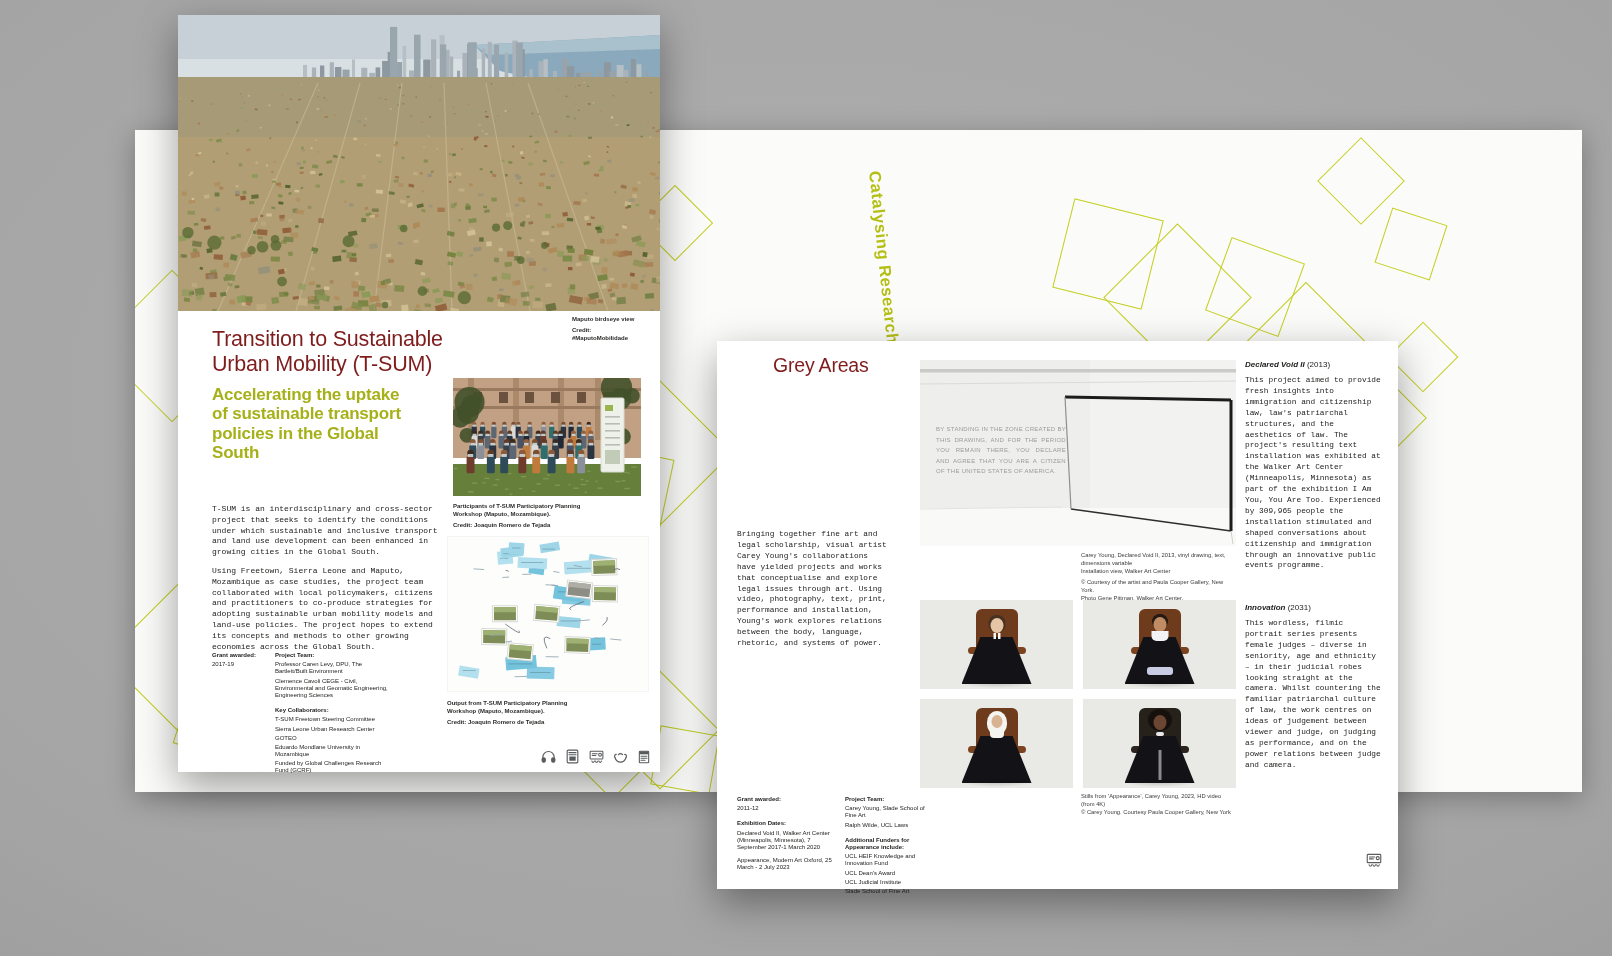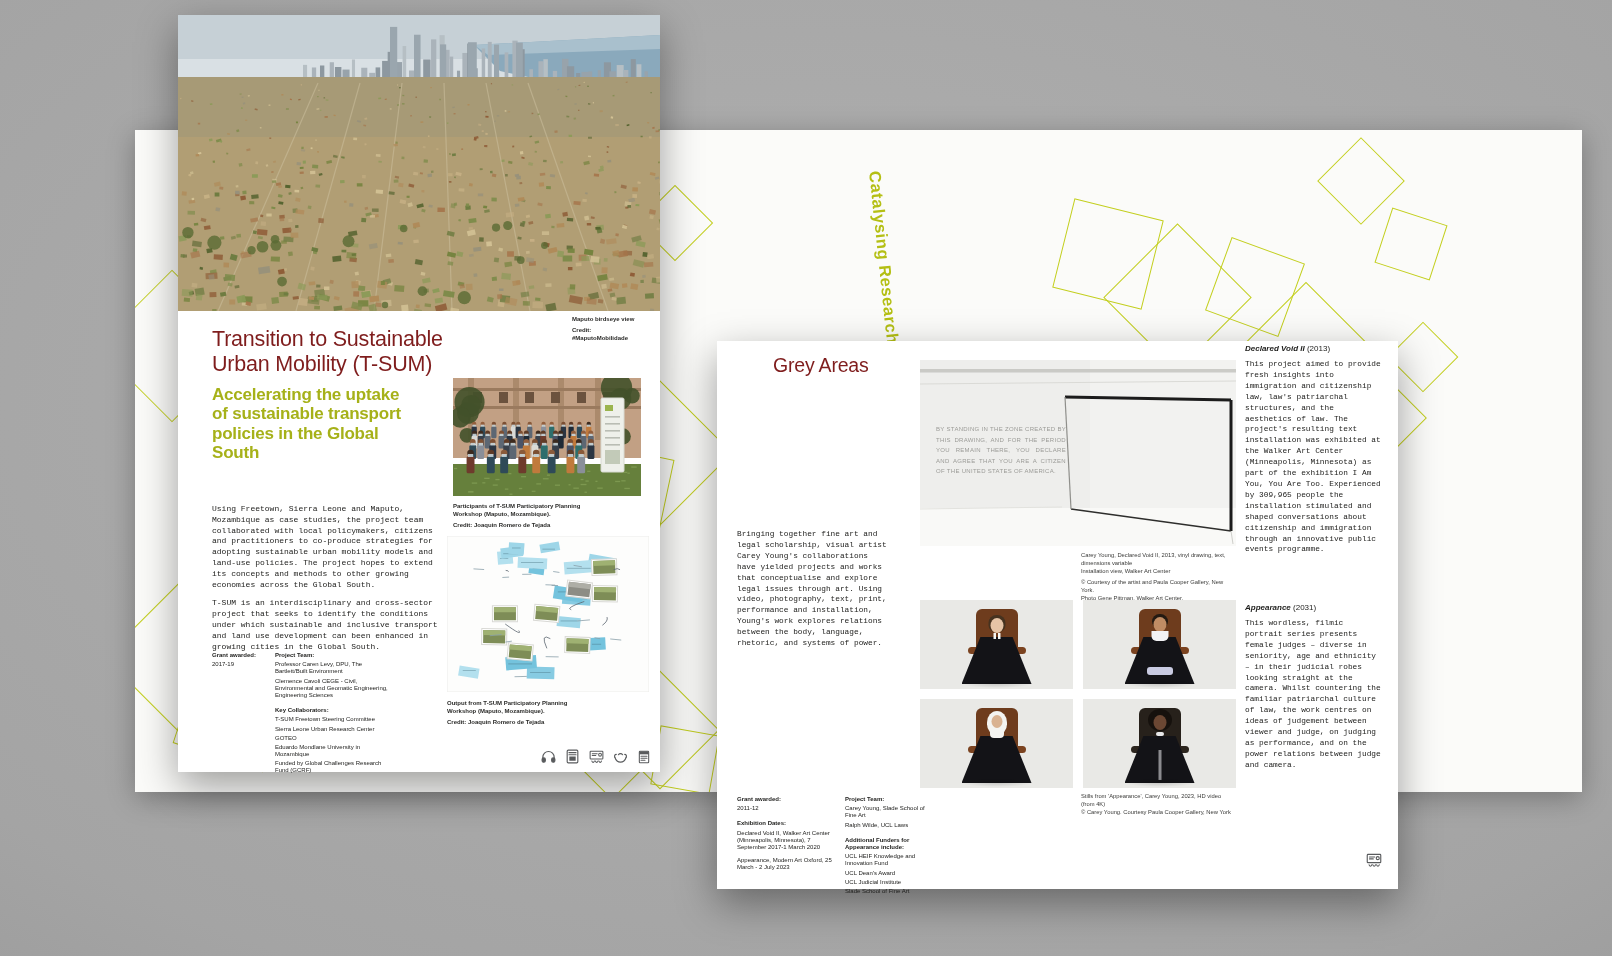--- a/index.html
+++ b/index.html
@@ -729,22 +729,22 @@
     <div class="abs cap" style="top:300px; right:24px; width:64px;">
       <div>Maputo birdseye view</div>
       <div class="credit">Credit: #MaputoMobilidade</div>
     </div>
 
     <h1 class="abs ptitle" style="left:34px; top:312px; width:240px;">Transition to Sustainable Urban Mobility (T-SUM)</h1>
 
     <h2 class="abs psub" style="left:34px; top:370px; width:205px;">Accelerating the uptake of sustainable transport policies in the Global South</h2>
 
     <div class="abs bodytext" style="left:34px; top:489px; width:228px;">
+      <p>T-SUM is an interdisciplinary and cross-sector project that seeks to identify the conditions under which sustainable and inclusive transport and land use development can been enhanced in growing cities in the Global South.</p>
       <p>Using Freetown, Sierra Leone and Maputo, Mozambique as case studies, the project team collaborated with local policymakers, citizens and practitioners to co-produce strategies for adopting sustainable urban mobility models and land-use policies. The project hopes to extend its concepts and methods to other growing economies across the Global South.</p>
-      <p>T-SUM is an interdisciplinary and cross-sector project that seeks to identify the conditions under which sustainable and inclusive transport and land use development can been enhanced in growing cities in the Global South.</p>
     </div>
 
     <div class="abs imgbox" style="left:275px; top:363px; width:188px; height:118px;">
       <svg id="group-svg" viewBox="0 0 188 118" preserveAspectRatio="none">
           <rect x="0" y="0" width="188" height="80" fill="#c2a084"></rect>
           <rect x="15" y="0" width="6" height="62" fill="#ab8a6c"></rect>
           <rect x="60" y="0" width="6" height="62" fill="#ab8a6c"></rect>
           <rect x="105" y="0" width="6" height="62" fill="#ab8a6c"></rect>
           <rect x="142" y="0" width="6" height="62" fill="#ab8a6c"></rect>
           <rect x="0" y="10" width="188" height="3" fill="#9a7a5e"></rect>
@@ -1138,27 +1138,27 @@
       <div class="wall-text">BY STANDING IN THE ZONE CREATED BY THIS DRAWING, AND FOR THE PERIOD YOU REMAIN THERE, YOU DECLARE AND AGREE THAT YOU ARE A CITIZEN OF THE UNITED STATES OF AMERICA.</div>
     </div>
 
     <div class="abs tinycap" style="left:364px; top:211px; width:155px;">
       <div>Carey Young, Declared Void II, 2013, vinyl drawing, text, dimensions variable</div>
       <div>Installation view, Walker Art Center</div>
       <div class="gap">© Courtesy of the artist and Paula Cooper Gallery, New York.</div>
       <div>Photo Gene Pittman, Walker Art Center.</div>
     </div>
 
-    <div class="abs" style="left:528px; top:3px; width:136px;">
+    <div class="abs" style="left:528px; top:19px; width:136px;">
       <h3 style="font-size:8px;"><i>Declared Void II</i><span style="font-weight:400;"> (2013)</span></h3>
       <p class="bodytext" style="margin-top:6px;">This project aimed to provide fresh insights into immigration and citizenship law, law's patriarchal structures, and the aesthetics of law. The project's resulting text installation was exhibited at the Walker Art Center (Minneapolis, Minnesota) as part of the exhibition I Am You, You Are Too. Experienced by 309,965 people the installation stimulated and shaped conversations about citizenship and immigration through an innovative public events programme.</p>
     </div>
 
     <div class="abs" style="left:528px; top:262px; width:136px;">
-      <h3 style="font-size:8px;"><i>Appearance</i><span style="font-weight:400;"> (2031)</span></h3>
+      <h3 style="font-size:8px;"><i>Innovation</i><span style="font-weight:400;"> (2031)</span></h3>
       <p class="bodytext" style="margin-top:6px;">This wordless, filmic portrait series presents female judges – diverse in seniority, age and ethnicity – in their judicial robes looking straight at the camera. Whilst countering the familiar patriarchal culture of law, the work centres on ideas of judgement between viewer and judge, on judging as performance, and on the power relations between judge and camera.</p>
     </div>
 
     <div class="judges">
       <div class="judge j1">
         <div class="chair"></div>
         <div class="hair"></div>
         <div class="head"></div>
         <div class="robe"></div>
         <div class="collar"></div>

